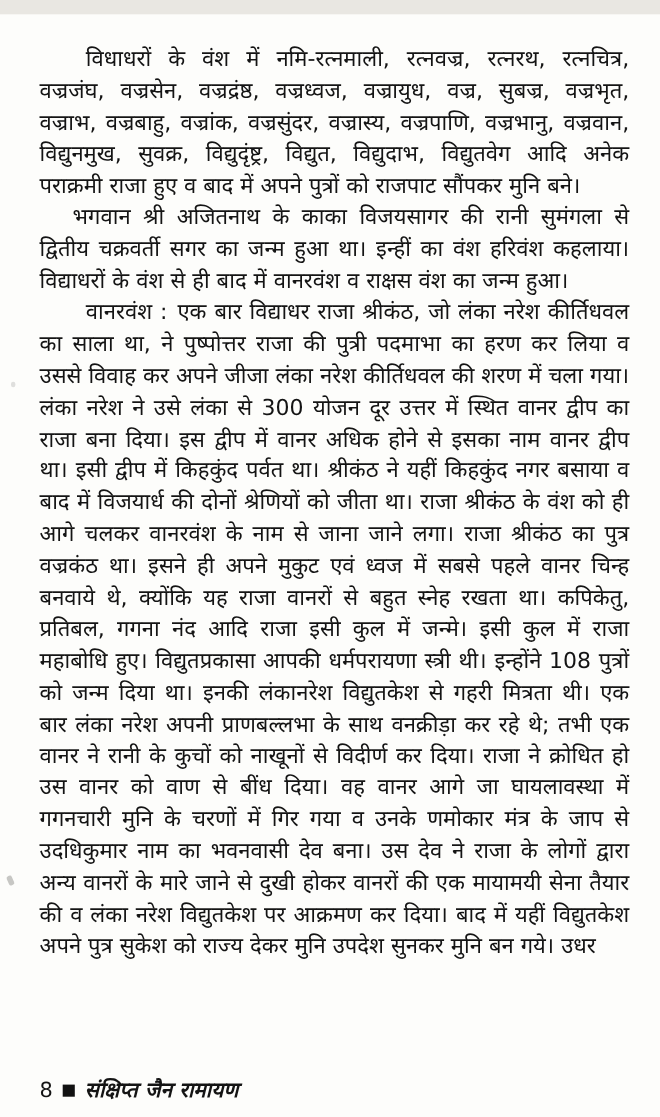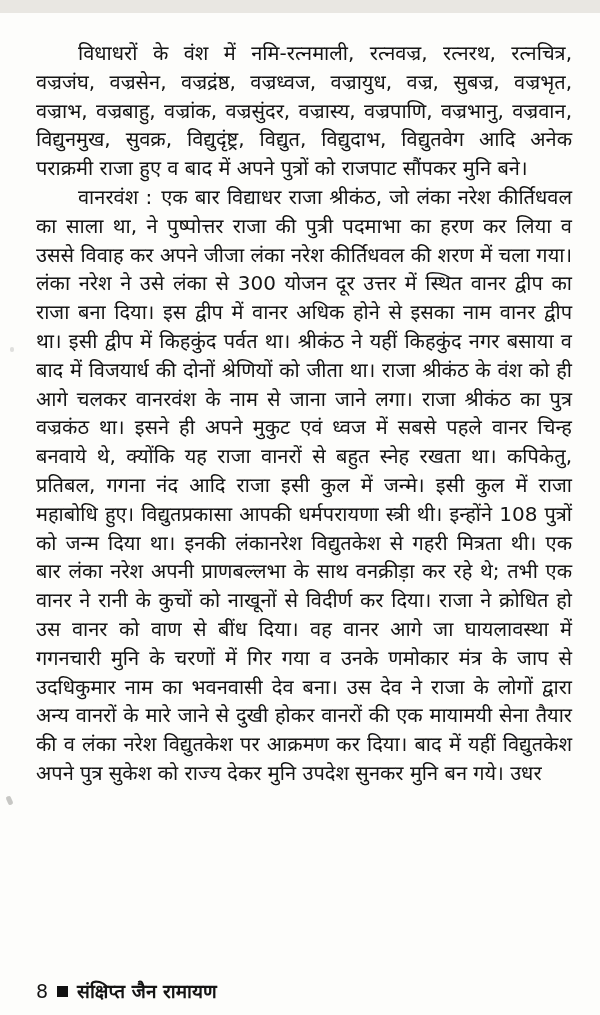--- a/index.html
+++ b/index.html
@@ -51,20 +51,21 @@
   .sq {
     display: inline-block;
     width: 11px;
     height: 11px;
     background: #111;
     margin-right: 9px;
     flex: 0 0 auto;
   }
   .book-title {
     font-weight: 700;
+    font-style: italic;
   }
   .speck {
     position: absolute;
     background: #9a9a98;
     opacity: 0.55;
     border-radius: 2px;
   }
   .speck-a {
     left: 7px;
     top: 783px;
@@ -82,20 +83,21 @@
 </style>
 </head>
 <body>
 
 <div class="page">
 
   <div class="body-text">
 
     <p class="para indent-wide">विधाधरों के वंश में नमि-रत्नमाली, रत्नवज्र, रत्नरथ, रत्नचित्र, वज्रजंघ, वज्रसेन, वज्रद्रंष्ठ, वज्रध्वज, वज्रायुध, वज्र, सुबज्र, वज्रभृत, वज्राभ, वज्रबाहु, वज्रांक, वज्रसुंदर, वज्रास्य, वज्रपाणि, वज्रभानु, वज्रवान, विद्युनमुख, सुवक्र, विद्युदृंष्ट्र, विद्युत, विद्युदाभ, विद्युतवेग आदि अनेक पराक्रमी राजा हुए व बाद में अपने पुत्रों को राजपाट सौंपकर मुनि बने।</p>
 
+    <p class="para indent-med">भगवान श्री अजितनाथ के काका विजयसागर की रानी सुमंगला से द्वितीय चक्रवर्ती सगर का जन्म हुआ था। इन्हीं का वंश हरिवंश कहलाया। विद्याधरों के वंश से ही बाद में वानरवंश व राक्षस वंश का जन्म हुआ।</p>
 
     <p class="para indent-wide"><span class="lead">वानरवंश :</span><span>एक बार विद्याधर राजा श्रीकंठ, जो लंका नरेश कीर्तिधवल का साला था, ने पुष्पोत्तर राजा की पुत्री पदमाभा का हरण कर लिया व उससे विवाह कर अपने जीजा लंका नरेश कीर्तिधवल की शरण में चला गया। लंका नरेश ने उसे लंका से 300 योजन दूर उत्तर में स्थित वानर द्वीप का राजा बना दिया। इस द्वीप में वानर अधिक होने से इसका नाम वानर द्वीप था। इसी द्वीप में किहकुंद पर्वत था। श्रीकंठ ने यहीं किहकुंद नगर बसाया व बाद में विजयार्ध की दोनों श्रेणियों को जीता था। राजा श्रीकंठ के वंश को ही आगे चलकर वानरवंश के नाम से जाना जाने लगा। राजा श्रीकंठ का पुत्र वज्रकंठ था। इसने ही अपने मुकुट एवं ध्वज में सबसे पहले वानर चिन्ह बनवाये थे, क्योंकि यह राजा वानरों से बहुत स्नेह रखता था। कपिकेतु, प्रतिबल, गगना नंद आदि राजा इसी कुल में जन्मे। इसी कुल में राजा महाबोधि हुए। विद्युतप्रकासा आपकी धर्मपरायणा स्त्री थी। इन्होंने 108 पुत्रों को जन्म दिया था। इनकी लंकानरेश विद्युतकेश से गहरी मित्रता थी। एक बार लंका नरेश अपनी प्राणबल्लभा के साथ वनक्रीड़ा कर रहे थे; तभी एक वानर ने रानी के कुचों को नाखूनों से विदीर्ण कर दिया। राजा ने क्रोधित हो उस वानर को वाण से बींध दिया। वह वानर आगे जा घायलावस्था में गगनचारी मुनि के चरणों में गिर गया व उनके णमोकार मंत्र के जाप से उदधिकुमार नाम का भवनवासी देव बना। उस देव ने राजा के लोगों द्वारा अन्य वानरों के मारे जाने से दुखी होकर वानरों की एक मायामयी सेना तैयार की व लंका नरेश विद्युतकेश पर आक्रमण कर दिया। बाद में यहीं विद्युतकेश अपने पुत्र सुकेश को राज्य देकर मुनि उपदेश सुनकर मुनि बन गये। उधर</span></p>
 
   </div>
 
   <div class="footer">
     <span class="pgnum">8</span>
     <span class="sq"></span>
     <span class="book-title">संक्षिप्त जैन रामायण</span>
   </div>

